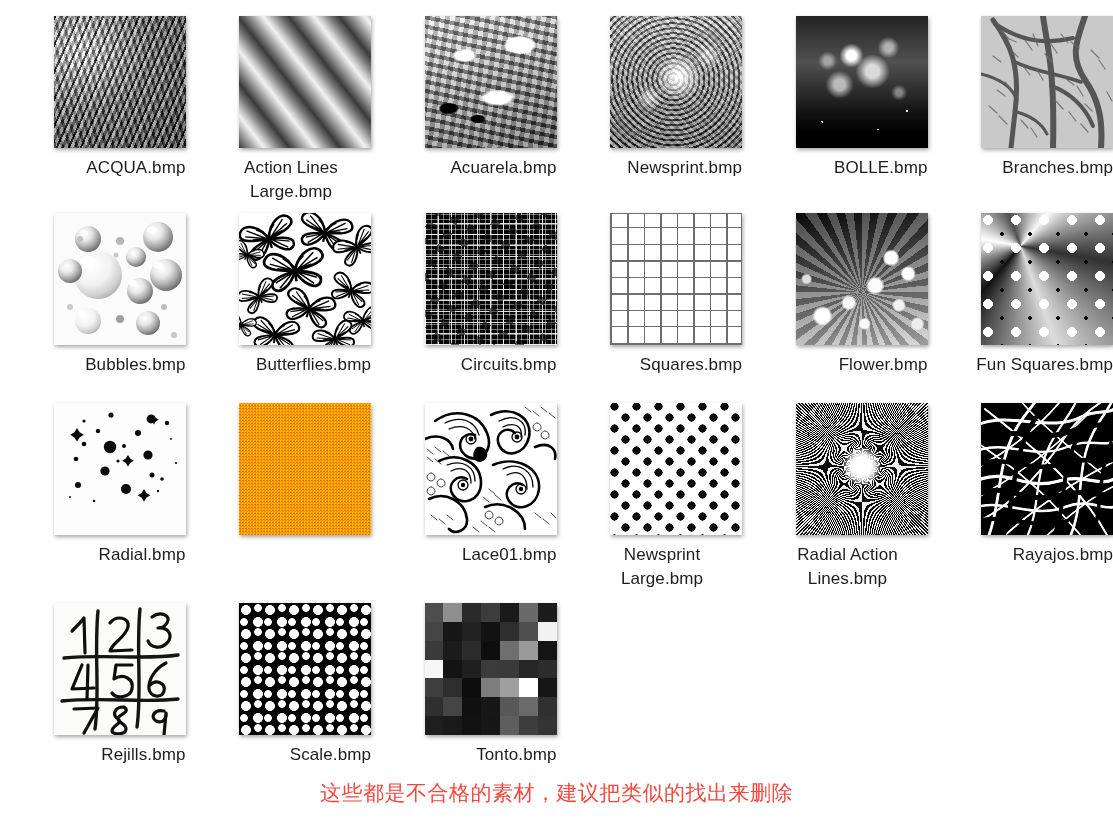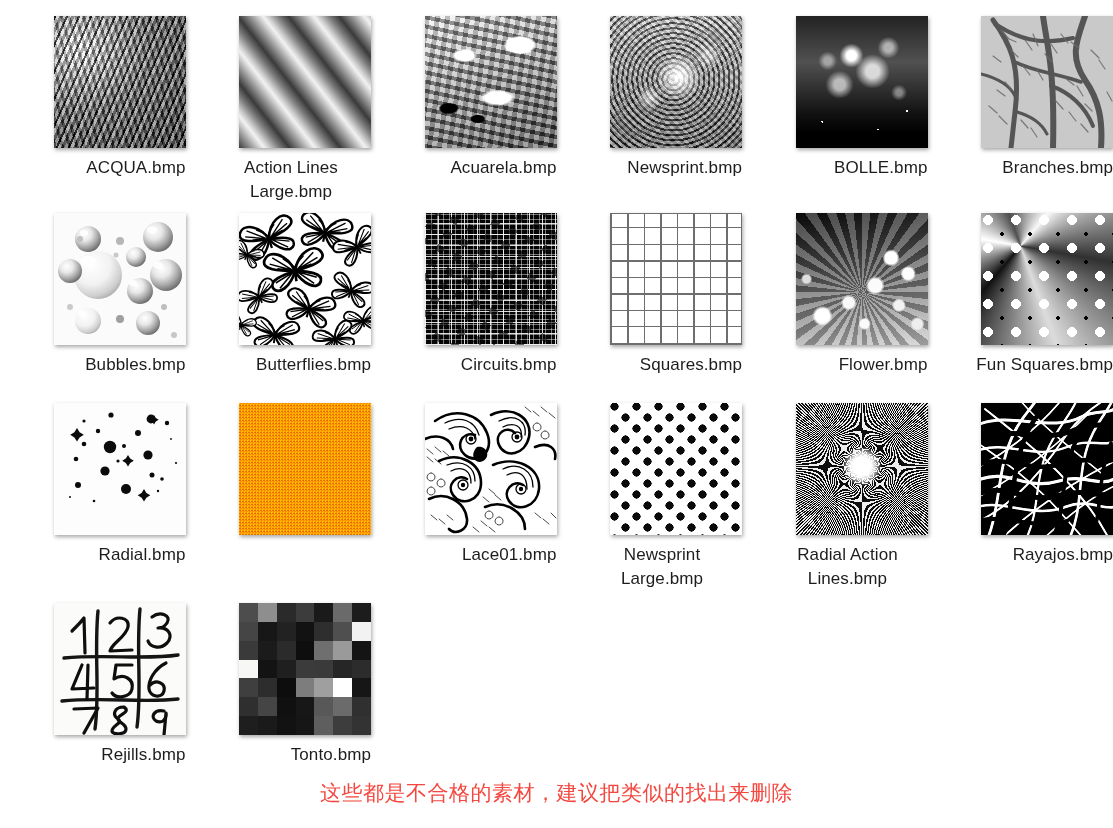--- a/index.html
+++ b/index.html
@@ -655,20 +655,26 @@
             <path d="M20 106 L 44 105 L 30 130"></path>
             <path d="M70 104 C 60 104, 58 112, 64 116 C 70 120, 58 122, 58 128 C 58 132, 72 132, 72 126 C 72 120, 62 119, 64 115 C 66 111, 74 110, 72 106 Z"></path>
             <path d="M110 108 C 100 106, 96 114, 102 118 C 108 121, 113 116, 112 110 L 110 132"></path>
           </g>
         </svg>
       </div>
     </div>
     <div class="label">Rejills.bmp</div>
   </div>
 
+  <div class="cell">
+    <div class="thumb-wrap">
+      <div class="thumb tx-scale"></div>
+    </div>
+    <div class="label">Scale.bmp</div>
+  </div>
 
 
   <div class="cell">
     <div class="thumb-wrap">
       <div class="thumb tx-tonto" id="tonto">
           <i style="background: rgb(77, 77, 77);"></i>
           <i style="background: rgb(142, 142, 142);"></i>
           <i style="background: rgb(42, 42, 42);"></i>
           <i style="background: rgb(60, 60, 60);"></i>
           <i style="background: rgb(26, 26, 26);"></i>

